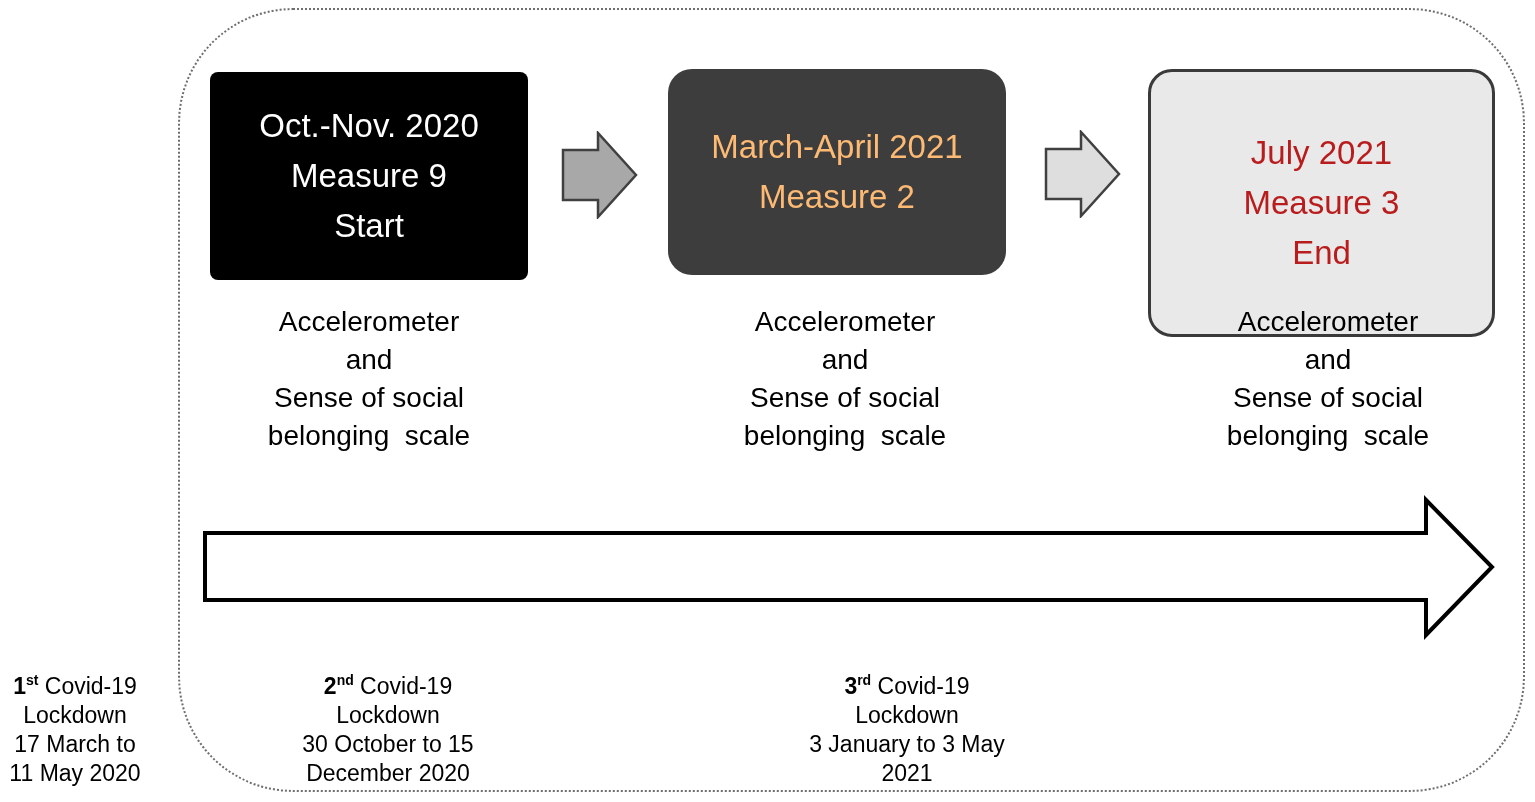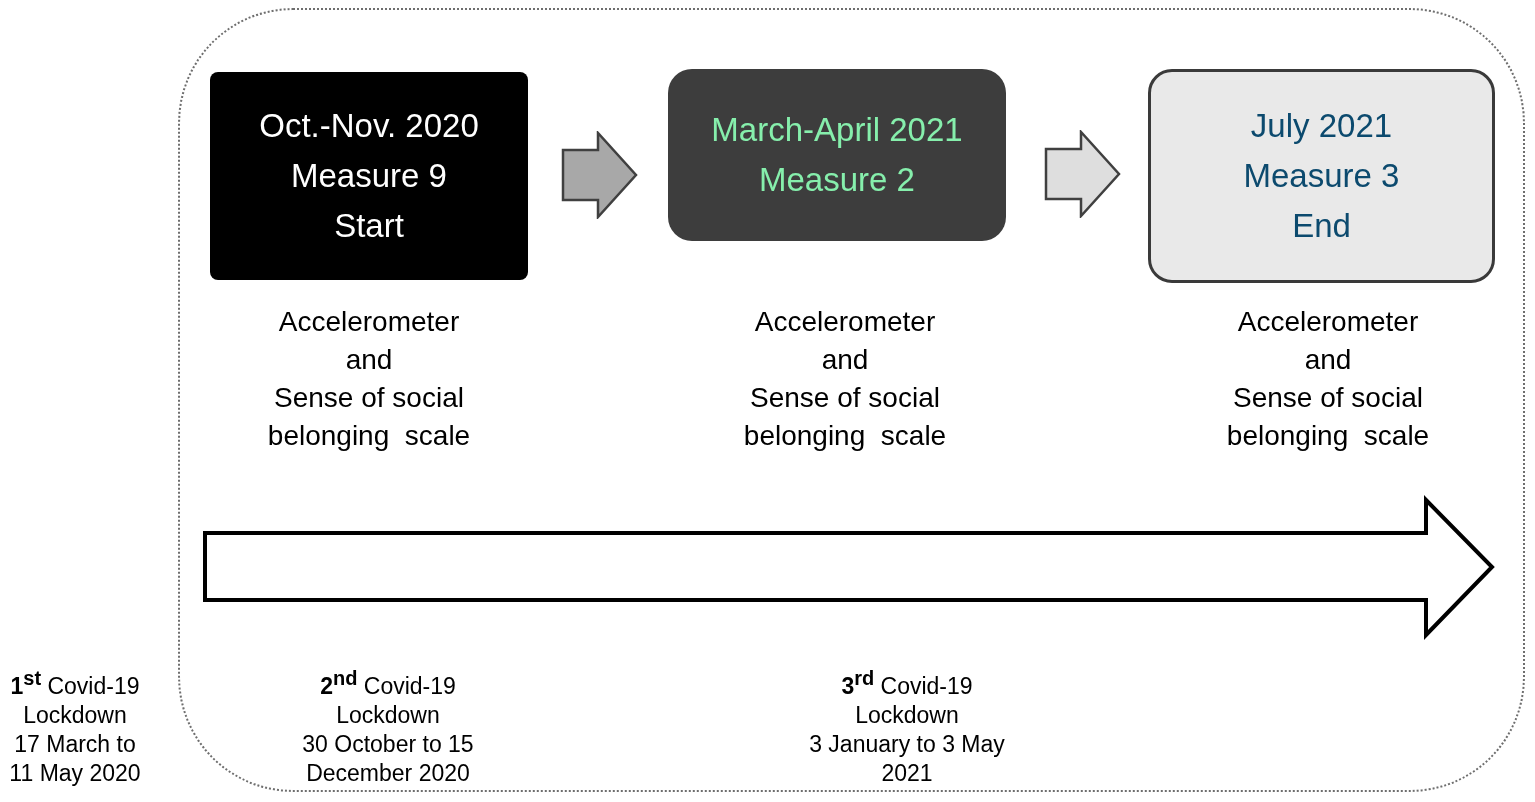--- a/index.html
+++ b/index.html
@@ -37,29 +37,29 @@
     font-size: 33px;
     line-height: 50px;
   }
   .box1 {
     left: 210px; top: 72px; width: 318px; height: 208px;
     background: #000000;
     color: #ffffff;
     border-radius: 8px;
   }
   .box2 {
-    left: 668px; top: 69px; width: 338px; height: 172px;
+    left: 668px; top: 69px; width: 338px; height: 206px;
     background: #3d3d3d;
-    color: #86efac;
+    color: #fdba74;
     border-radius: 24px;
   }
   .box3 {
-    left: 1148px; top: 69px; width: 347px; height: 214px;
+    left: 1148px; top: 69px; width: 347px; height: 268px;
     background: #e9e9e9;
-    color: #0c4a6e;
+    color: #b91c1c;
     border: 3px solid #3a3a3a;
     border-radius: 24px;
   }
   .connector {
     position: absolute;
     width: 78px;
     height: 88px;
   }
   .connector1 { left: 561px; top: 131px; }
   .connector2 { left: 1044px; top: 130px; }
@@ -89,21 +89,21 @@
     font-size: 23px;
     line-height: 29px;
   }
   .lock-line { white-space: pre; }
   .lock1 { left: -20px; width: 190px; }
   .lock2 { left: 288px; width: 200px; }
   .lock3 { left: 807px; width: 200px; }
   .ord { font-weight: bold; }
   .ordsup {
     font-weight: bold;
-    font-size: 20px;
+    font-size: 14px;
     vertical-align: super;
     line-height: 0;
   }
 </style>
 </head>
 <body>
 
 <div class="canvas">
 
   <div class="outer-border"></div>

